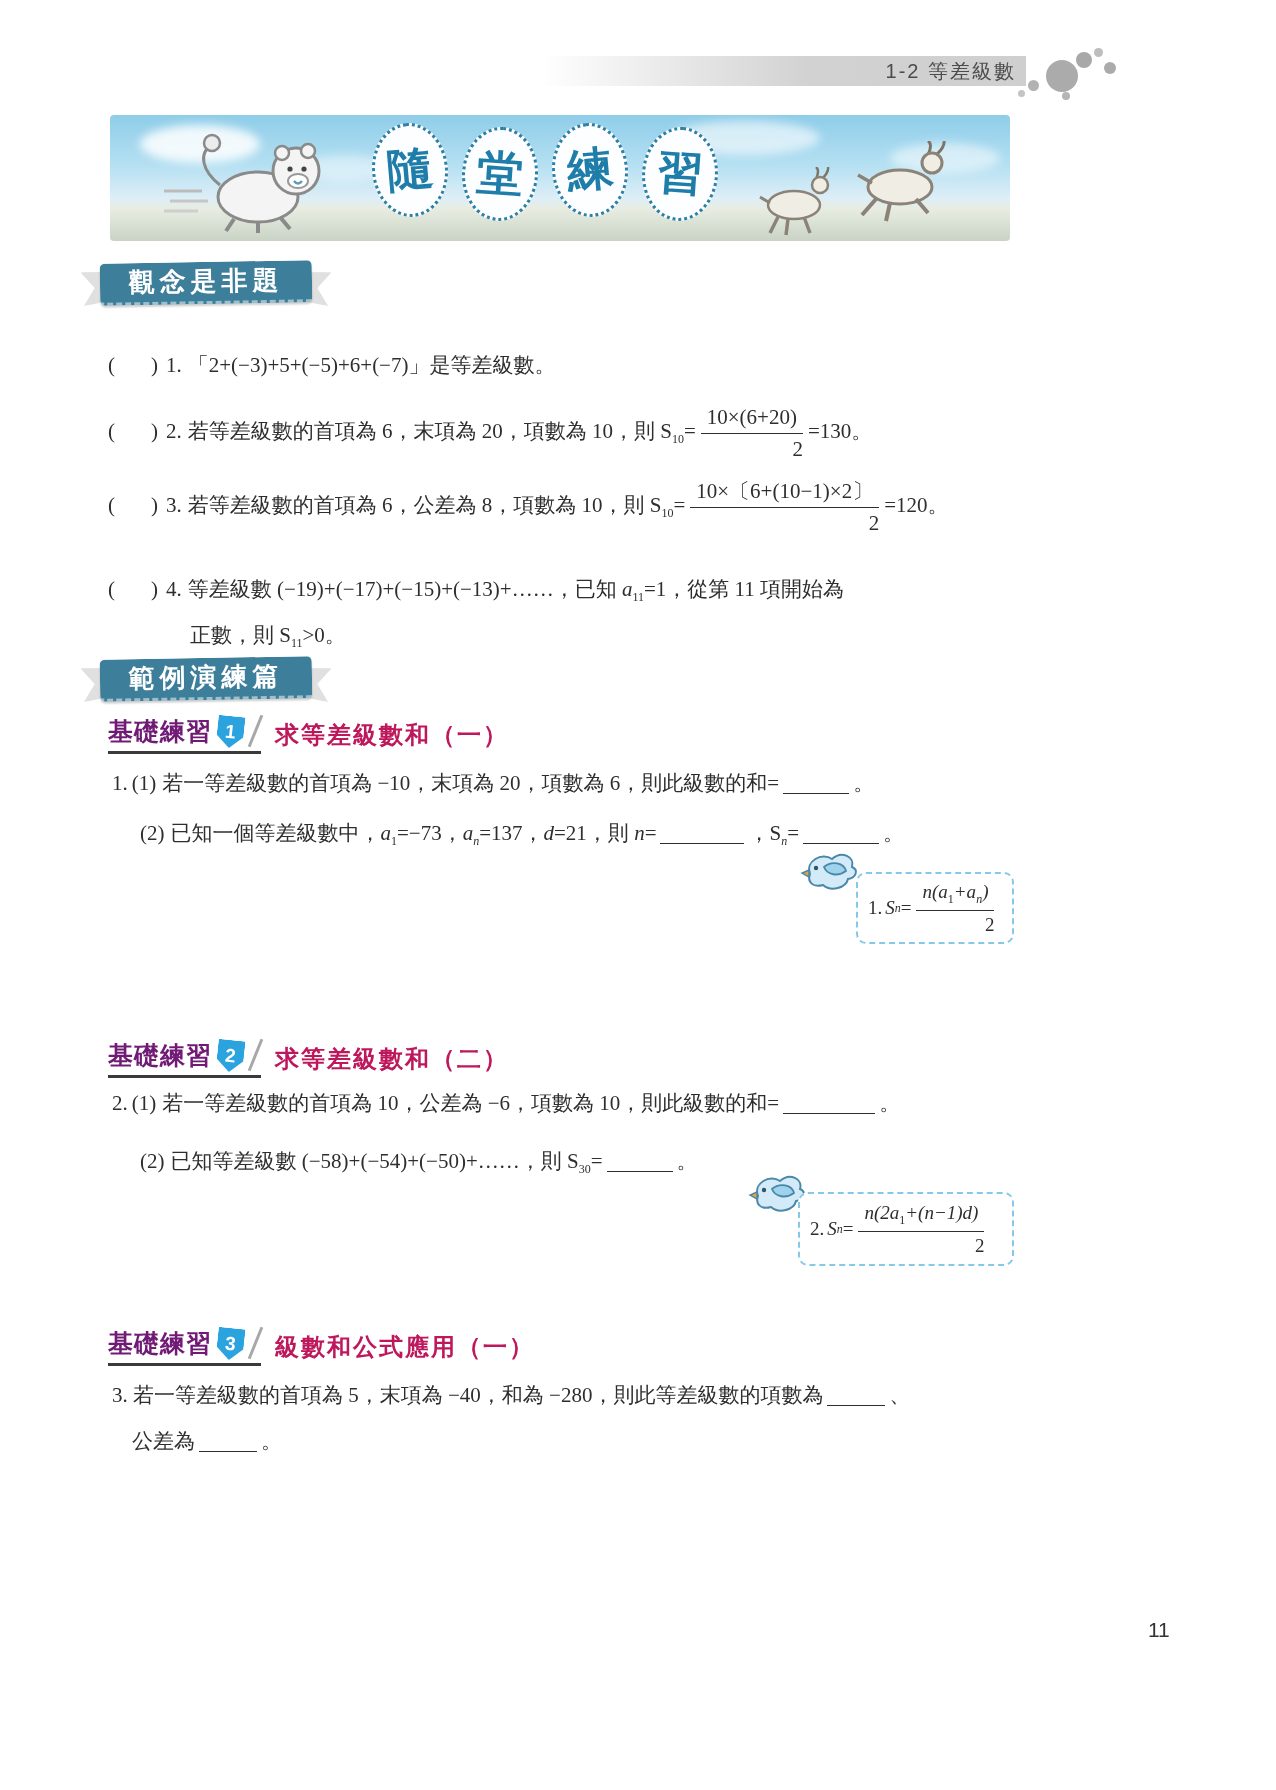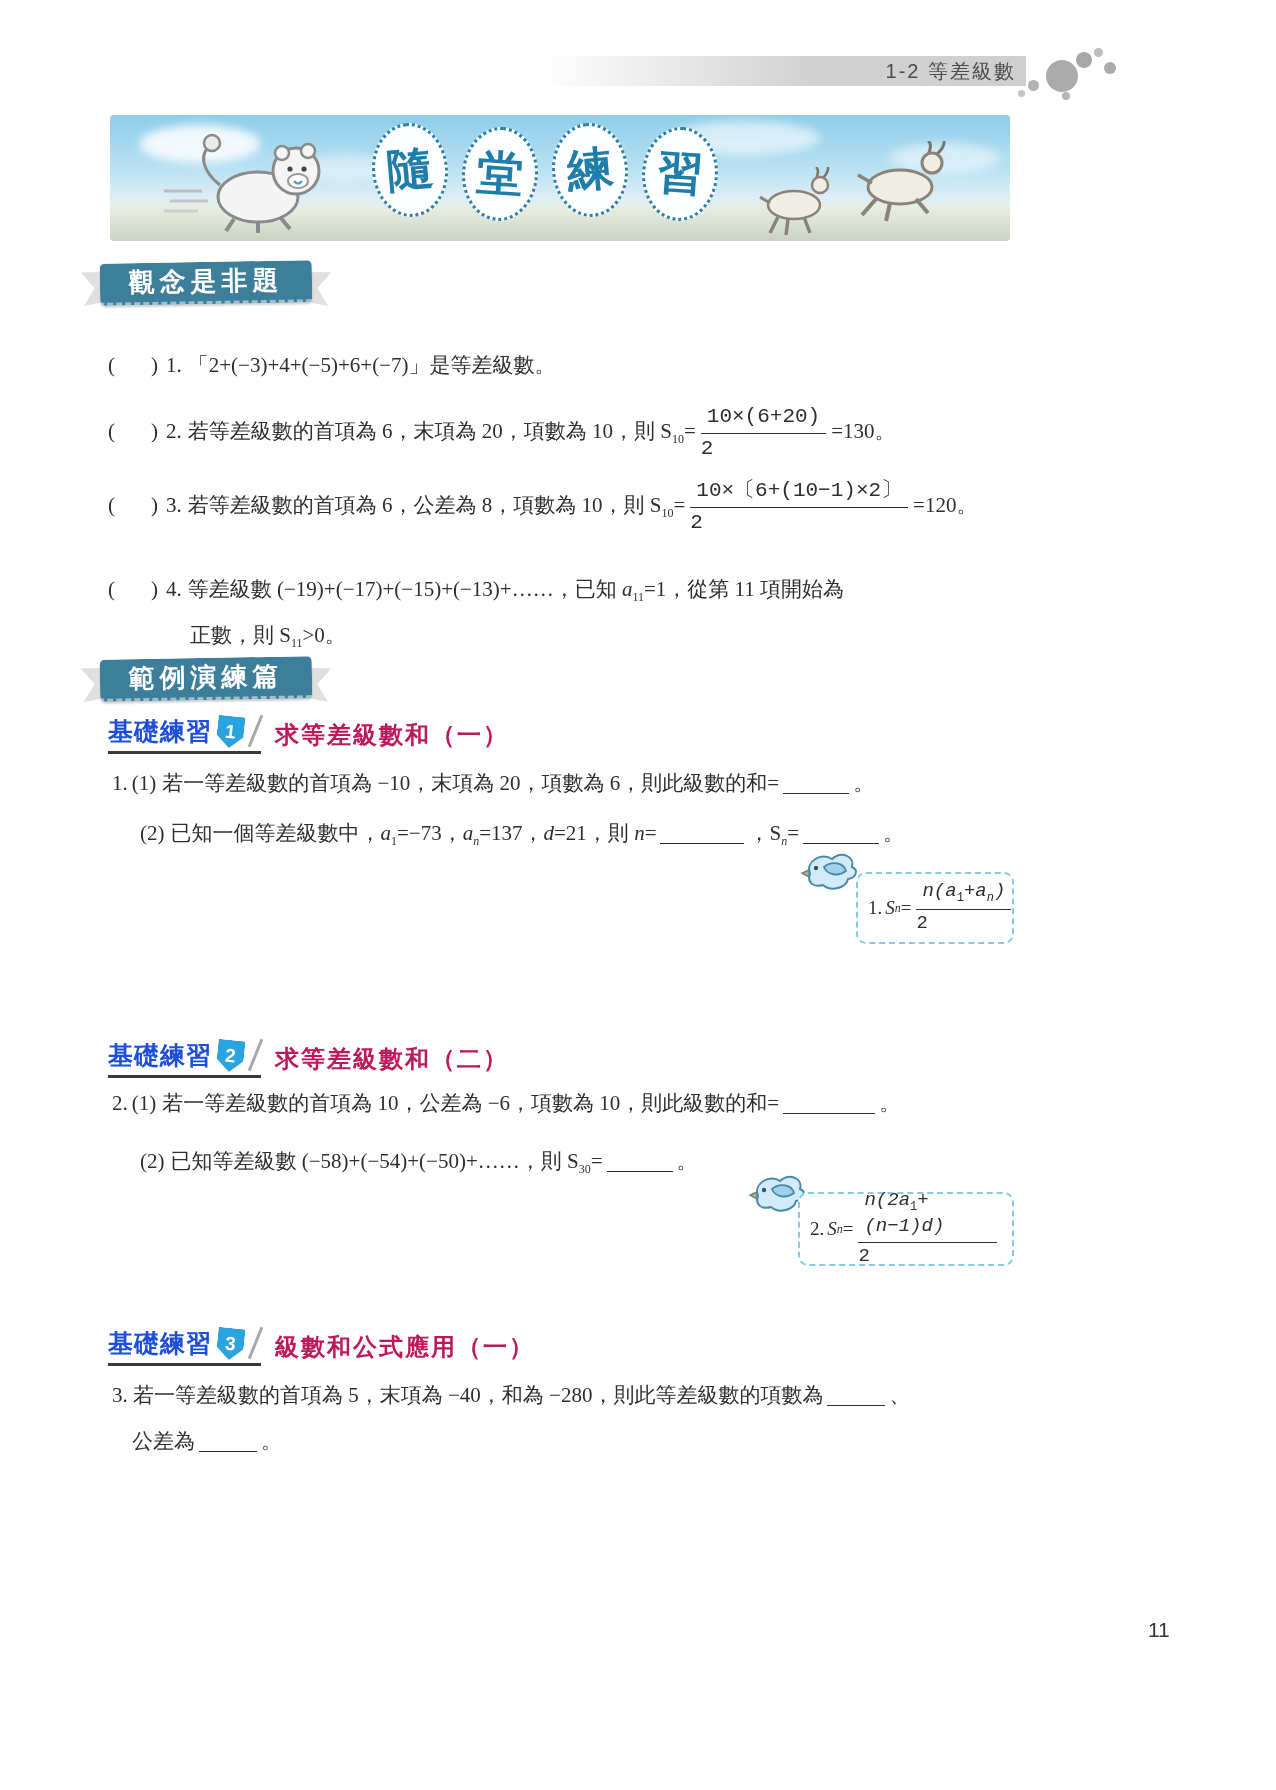--- a/index.html
+++ b/index.html
@@ -35,31 +35,31 @@
     font-family:"Liberation Sans",sans-serif;font-size:26px;font-weight:bold;letter-spacing:5px;
     border-bottom:3px dashed rgba(255,255,255,.5);box-sizing:border-box;transform:rotate(-1deg);
     box-shadow:0 2px 2px rgba(0,0,0,.18);}
 
   
   .q{position:absolute;left:108px;width:920px;font-size:21px;line-height:1.5;}
   .pgap{display:inline-block;width:36px;}
   .qnum{margin:0 6px 0 8px;}
   .sb{font-size:12px;}
   .v{font-style:italic;}
-  .frac{display:inline-block;vertical-align:middle;text-align:left;margin:0 5px;line-height:1.25;font-family:Liberation Mono, monospace;}
+  .frac{display:inline-block;vertical-align:middle;text-align:right;margin:0 5px;line-height:1.25;}
   .frac .fnum{display:block;padding:0 6px 3px;border-bottom:1.6px solid #2e2e2e;}
   .frac .fden{display:block;padding-top:2px;}
   .blank{display:inline-block;border-bottom:1.6px solid #2e2e2e;height:1.05em;vertical-align:-4px;margin:0 4px;}
   .w58{width:58px;}.w66{width:66px;}.w76{width:76px;}.w84{width:84px;}.w92{width:92px;}
 
   
   .exhead{position:absolute;left:108px;display:flex;align-items:flex-end;gap:14px;}
   .exbadge{display:inline-flex;align-items:flex-end;border-bottom:3px solid #3a3a3a;padding:0 4px 3px 0;
     font-family:"Liberation Sans",sans-serif;}
-  .exname{color:#1d4ed8;font-size:25px;font-weight:bold;letter-spacing:1px;}
+  .exname{color:#701a75;font-size:25px;font-weight:bold;letter-spacing:1px;}
   .flag{width:27px;height:32px;margin-left:5px;background:#2aa3de;
     clip-path:polygon(0 0,100% 0,100% 62%,50% 100%,0 62%);
     display:flex;align-items:center;justify-content:center;color:#fff;font-weight:bold;font-size:19px;
     transform:rotate(6deg);}
   .slash{width:3px;height:34px;background:#a8a8a8;transform:rotate(22deg);margin-left:10px;display:inline-block;}
   .extitle{font-family:"Liberation Sans",sans-serif;color:#be185d;font-size:24px;font-weight:bold;
     letter-spacing:2px;padding-bottom:3px;}
 
   .exq{position:absolute;font-size:21px;line-height:1.5;}
   .plabel{margin:0 6px 0 4px;}
@@ -155,21 +155,21 @@
 
   <div class="ribwrap" style="left:100px;top:262px;">
     <i class="chev cl"></i>
     <i class="chev cr"></i>
     <div class="ribbon">
       <span>觀念是非題</span>
     </div>
   </div>
 
   <div class="q" style="top:350px;">
-    <span><span>(</span><span class="pgap"></span><span>)</span></span><span class="qnum">1.</span><span>「2+(−3)+4+(−5)+6+(−7)」是等差級數。</span>
+    <span><span>(</span><span class="pgap"></span><span>)</span></span><span class="qnum">1.</span><span>「2+(−3)+5+(−5)+6+(−7)」是等差級數。</span>
   </div>
 
   <div class="q" style="top:404px;">
     <span><span>(</span><span class="pgap"></span><span>)</span></span><span class="qnum">2.</span><span>若等差級數的首項為 6，末項為 20，項數為 10，則 S</span><sub class="sb">10</sub><span>=</span><span class="frac"><span class="fnum">10×(6+20)</span><span class="fden">2</span></span><span>=130。</span>
   </div>
 
   <div class="q" style="top:478px;">
     <span><span>(</span><span class="pgap"></span><span>)</span></span><span class="qnum">3.</span><span>若等差級數的首項為 6，公差為 8，項數為 10，則 S</span><sub class="sb">10</sub><span>=</span><span class="frac"><span class="fnum">10×〔6+(10−1)×2〕</span><span class="fden">2</span></span><span>=120。</span>
   </div>
 

